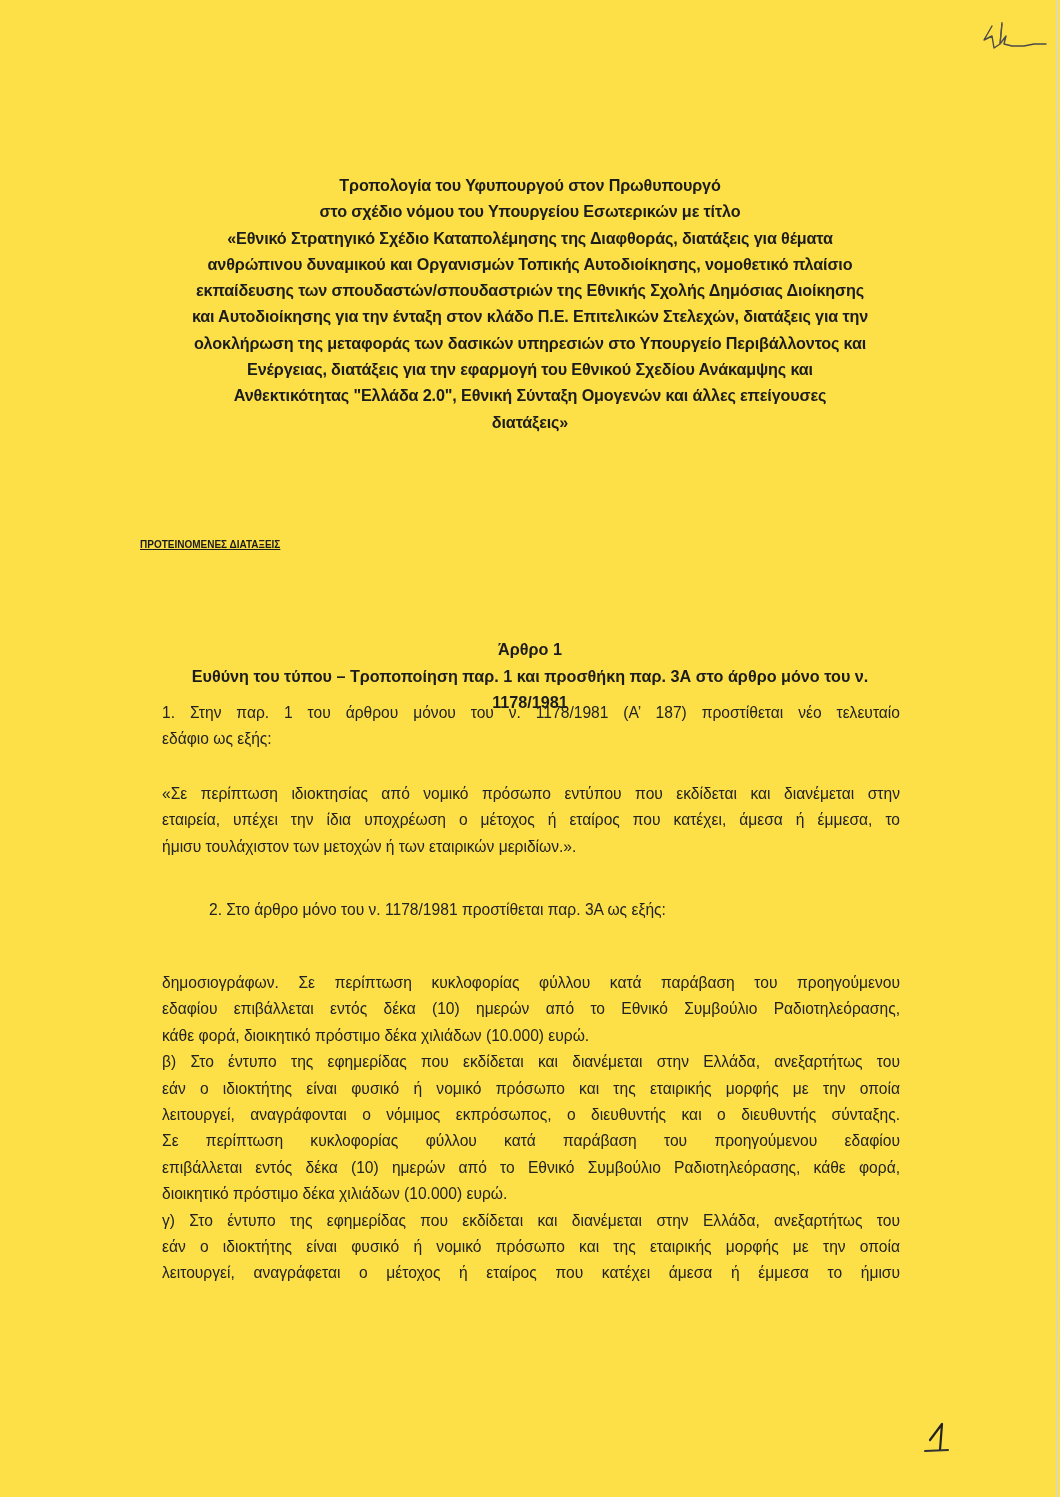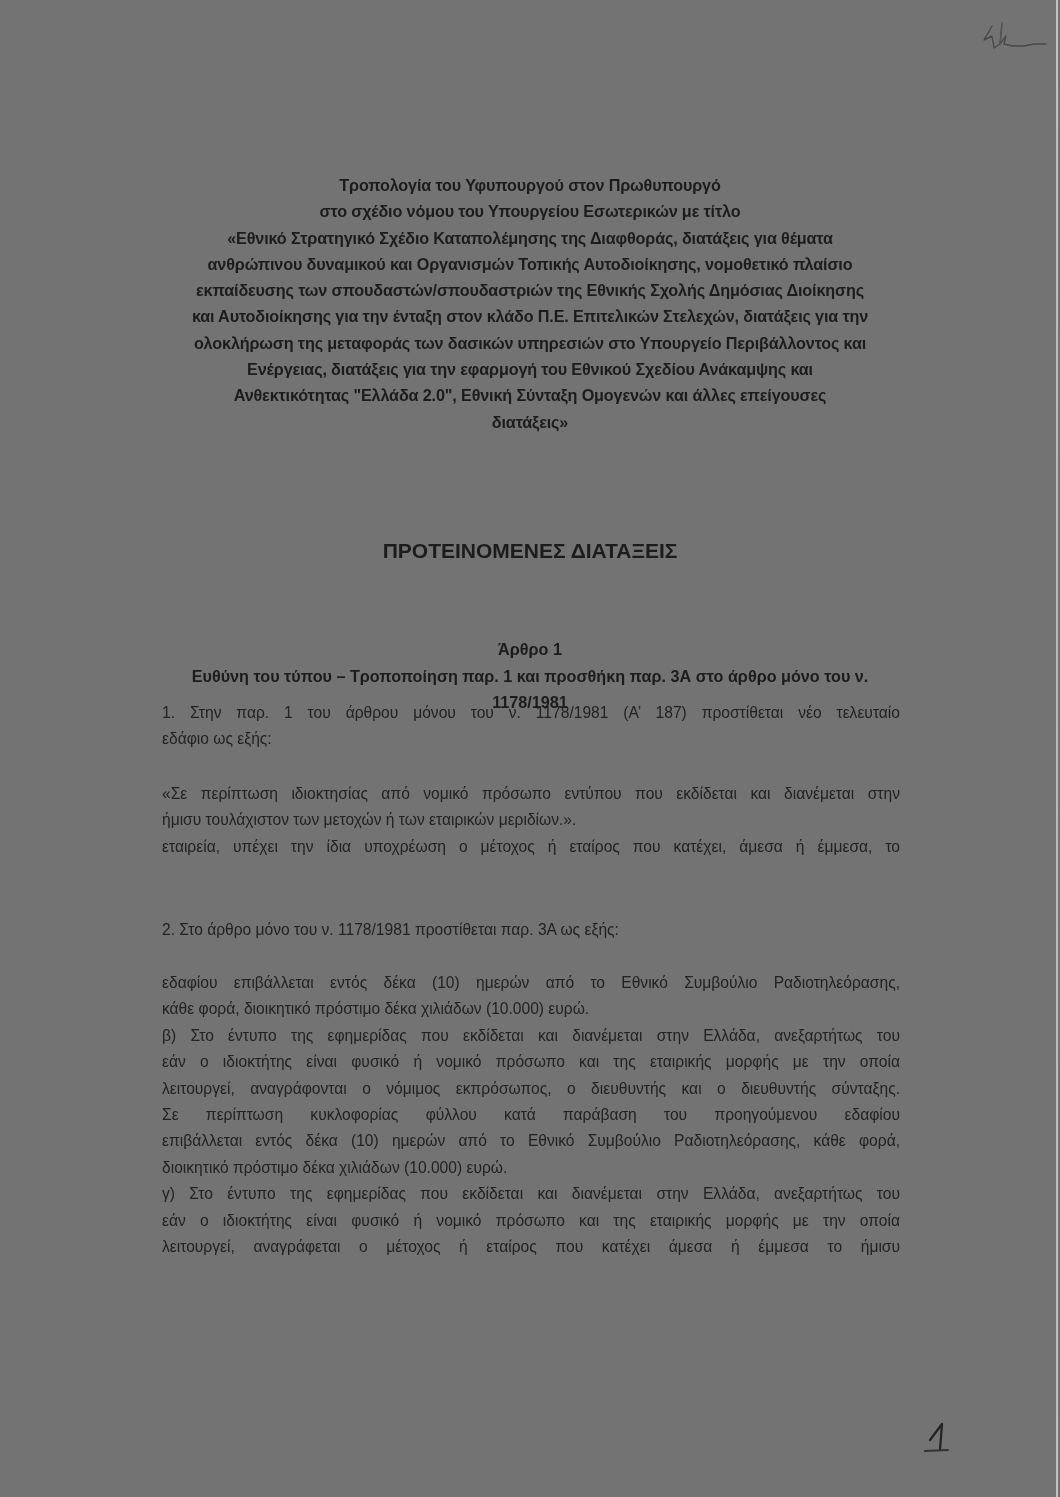--- a/index.html
+++ b/index.html
@@ -13,21 +13,21 @@
       position: relative;
       overflow: hidden;
       font-family: "Liberation Sans", "DejaVu Sans", sans-serif;
       color: #1a1a1a;
     }
     .page {
       position: absolute;
       left: 0; top: 0;
       width: 1060px;
       height: 1497px;
-      background: #737373;
+      background: #fde047;
     }
     .scan-edge {
       position: absolute;
       right: 2px;
       top: 0;
       width: 2px;
       height: 1497px;
       background: linear-gradient(to bottom, #d8d8d8, #c9c9c9 40%, #d6d6d6);
       opacity: 0.8;
     }
@@ -49,24 +49,24 @@
       line-height: 26.3px;
       letter-spacing: -0.15px;
       color: #1c1c1c;
     }
     .title-block div { white-space: nowrap; }
     .section-heading {
       position: absolute;
       left: 140px;
       width: 780px;
       top: 539px;
-      text-align: center;
       font-weight: bold;
-      font-size: 21px;
+      font-size: 10px;
       color: #1c1c1c;
+      text-decoration: underline;
     }
     .article-block {
       position: absolute;
       left: 130px;
       width: 800px;
       top: 592px;
       text-align: center;
       font-weight: bold;
       font-size: 16.2px;
       line-height: 26.5px;
@@ -87,21 +87,21 @@
       display: block;
       white-space: nowrap;
       text-align-last: justify;
       text-align: justify;
     }
     .body-text .ln.last {
       text-align-last: left;
     }
     .p1 { top: 700px; }
     .p-quote1 { top: 781px; }
-    .p2 { top: 917px; }
+    .p2 { top: 897px; margin-left: 47px; }
     .p-3a { top: 970px; }
     .page-number {
       position: absolute;
       left: 920px;
       top: 1418px;
       width: 40px;
       height: 40px;
     }
   </style>
 </head>
@@ -137,29 +137,30 @@
     <div>1178/1981</div>
   </div>
 
   <div class="body-text p1">
     <span class="ln">1. Στην παρ. 1 του άρθρου μόνου του ν. 1178/1981 (Α’ 187) προστίθεται νέο τελευταίο</span>
     <span class="ln last">εδάφιο ως εξής:</span>
   </div>
 
   <div class="body-text p-quote1">
     <span class="ln">«Σε περίπτωση ιδιοκτησίας από νομικό πρόσωπο εντύπου που εκδίδεται και διανέμεται στην</span>
+    <span class="ln">εταιρεία, υπέχει την ίδια υποχρέωση ο μέτοχος ή εταίρος που κατέχει, άμεσα ή έμμεσα, το</span>
     <span class="ln last">ήμισυ τουλάχιστον των μετοχών ή των εταιρικών μεριδίων.».</span>
-    <span class="ln">εταιρεία, υπέχει την ίδια υποχρέωση ο μέτοχος ή εταίρος που κατέχει, άμεσα ή έμμεσα, το</span>
   </div>
 
   <div class="body-text p2">
     <span class="ln last">2. Στο άρθρο μόνο του ν. 1178/1981 προστίθεται παρ. 3Α ως εξής:</span>
   </div>
 
   <div class="body-text p-3a">
+    <span class="ln">δημοσιογράφων. Σε περίπτωση κυκλοφορίας φύλλου κατά παράβαση του προηγούμενου</span>
     <span class="ln">εδαφίου επιβάλλεται εντός δέκα (10) ημερών από το Εθνικό Συμβούλιο Ραδιοτηλεόρασης,</span>
     <span class="ln last">κάθε φορά, διοικητικό πρόστιμο δέκα χιλιάδων (10.000) ευρώ.</span>
 
     <span class="ln">β) Στο έντυπο της εφημερίδας που εκδίδεται και διανέμεται στην Ελλάδα, ανεξαρτήτως του</span>
     <span class="ln">εάν ο ιδιοκτήτης είναι φυσικό ή νομικό πρόσωπο και της εταιρικής μορφής με την οποία</span>
     <span class="ln">λειτουργεί, αναγράφονται ο νόμιμος εκπρόσωπος, ο διευθυντής και ο διευθυντής σύνταξης.</span>
     <span class="ln">Σε περίπτωση κυκλοφορίας φύλλου κατά παράβαση του προηγούμενου εδαφίου</span>
     <span class="ln">επιβάλλεται εντός δέκα (10) ημερών από το Εθνικό Συμβούλιο Ραδιοτηλεόρασης, κάθε φορά,</span>
     <span class="ln last">διοικητικό πρόστιμο δέκα χιλιάδων (10.000) ευρώ.</span>
 

